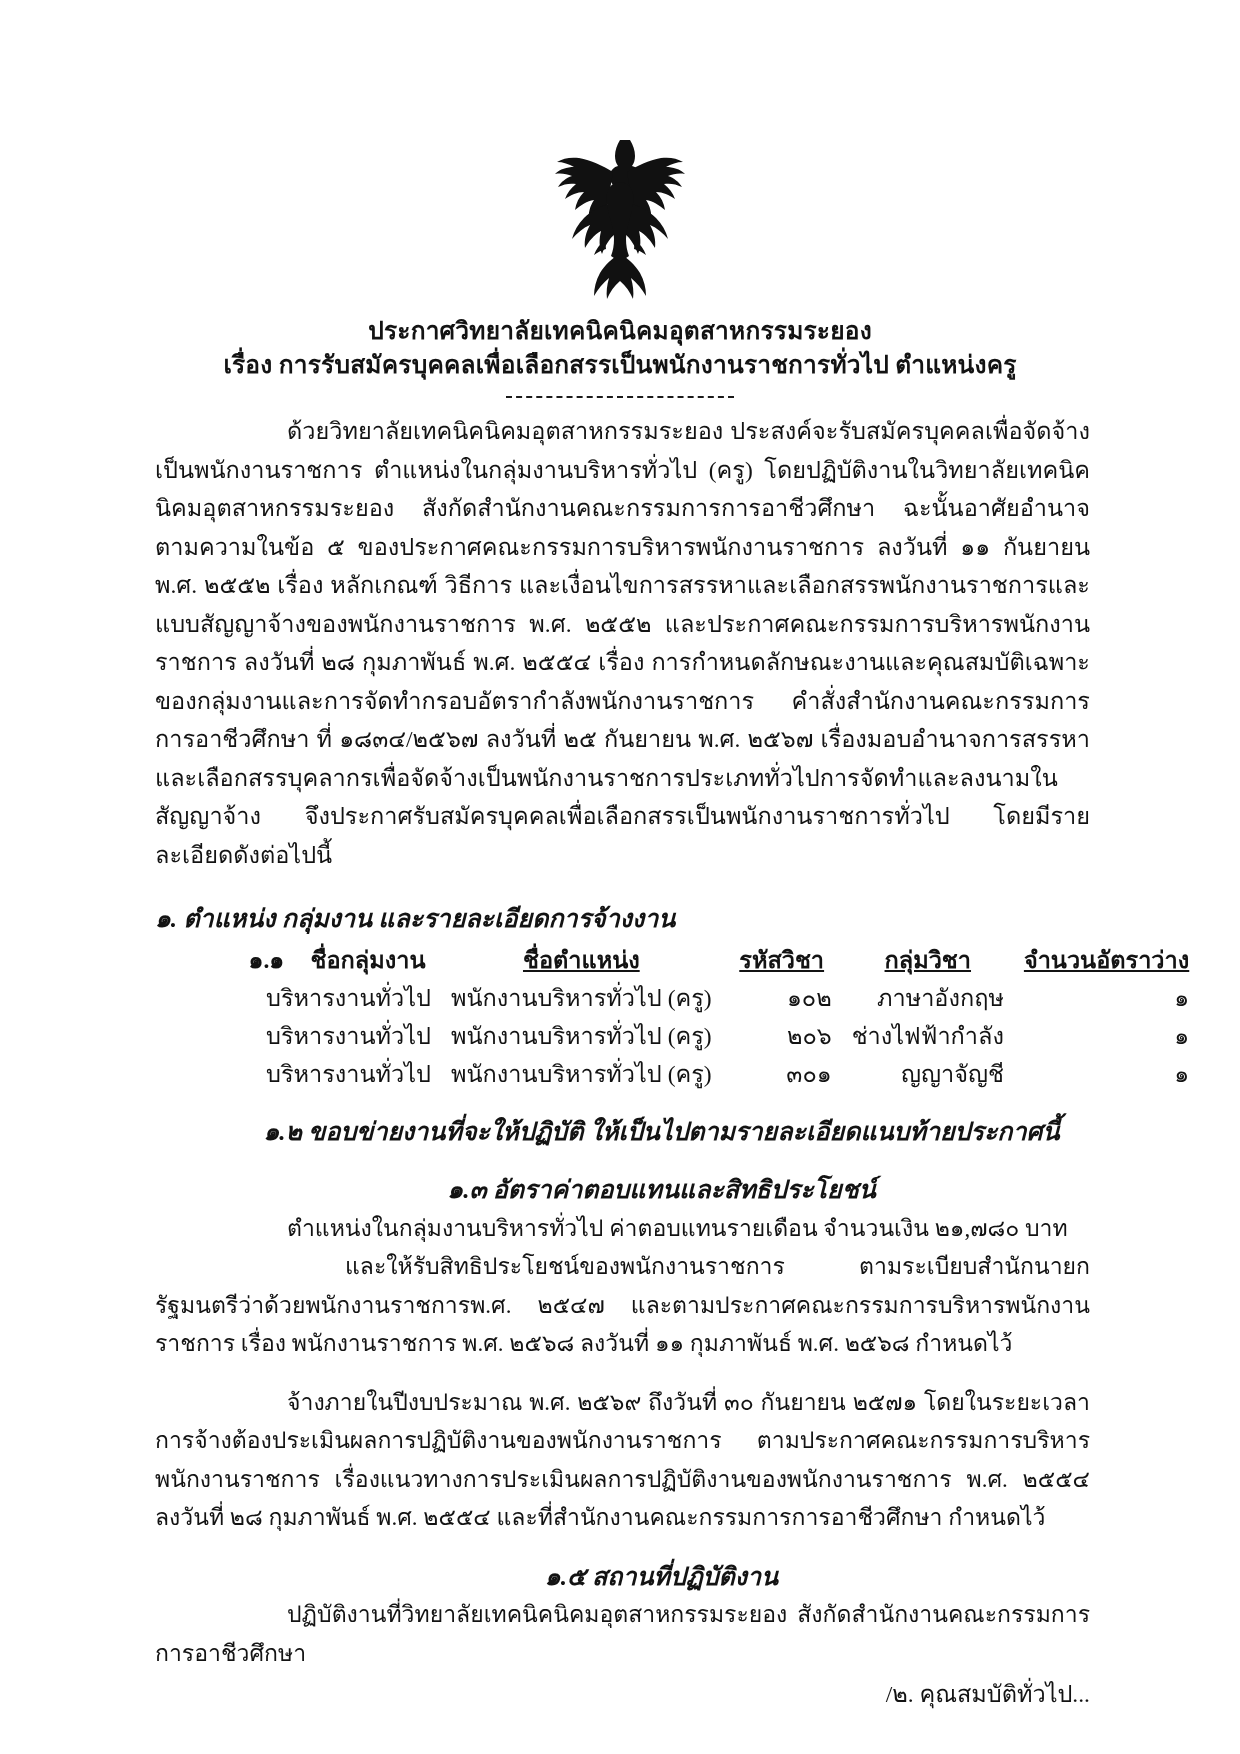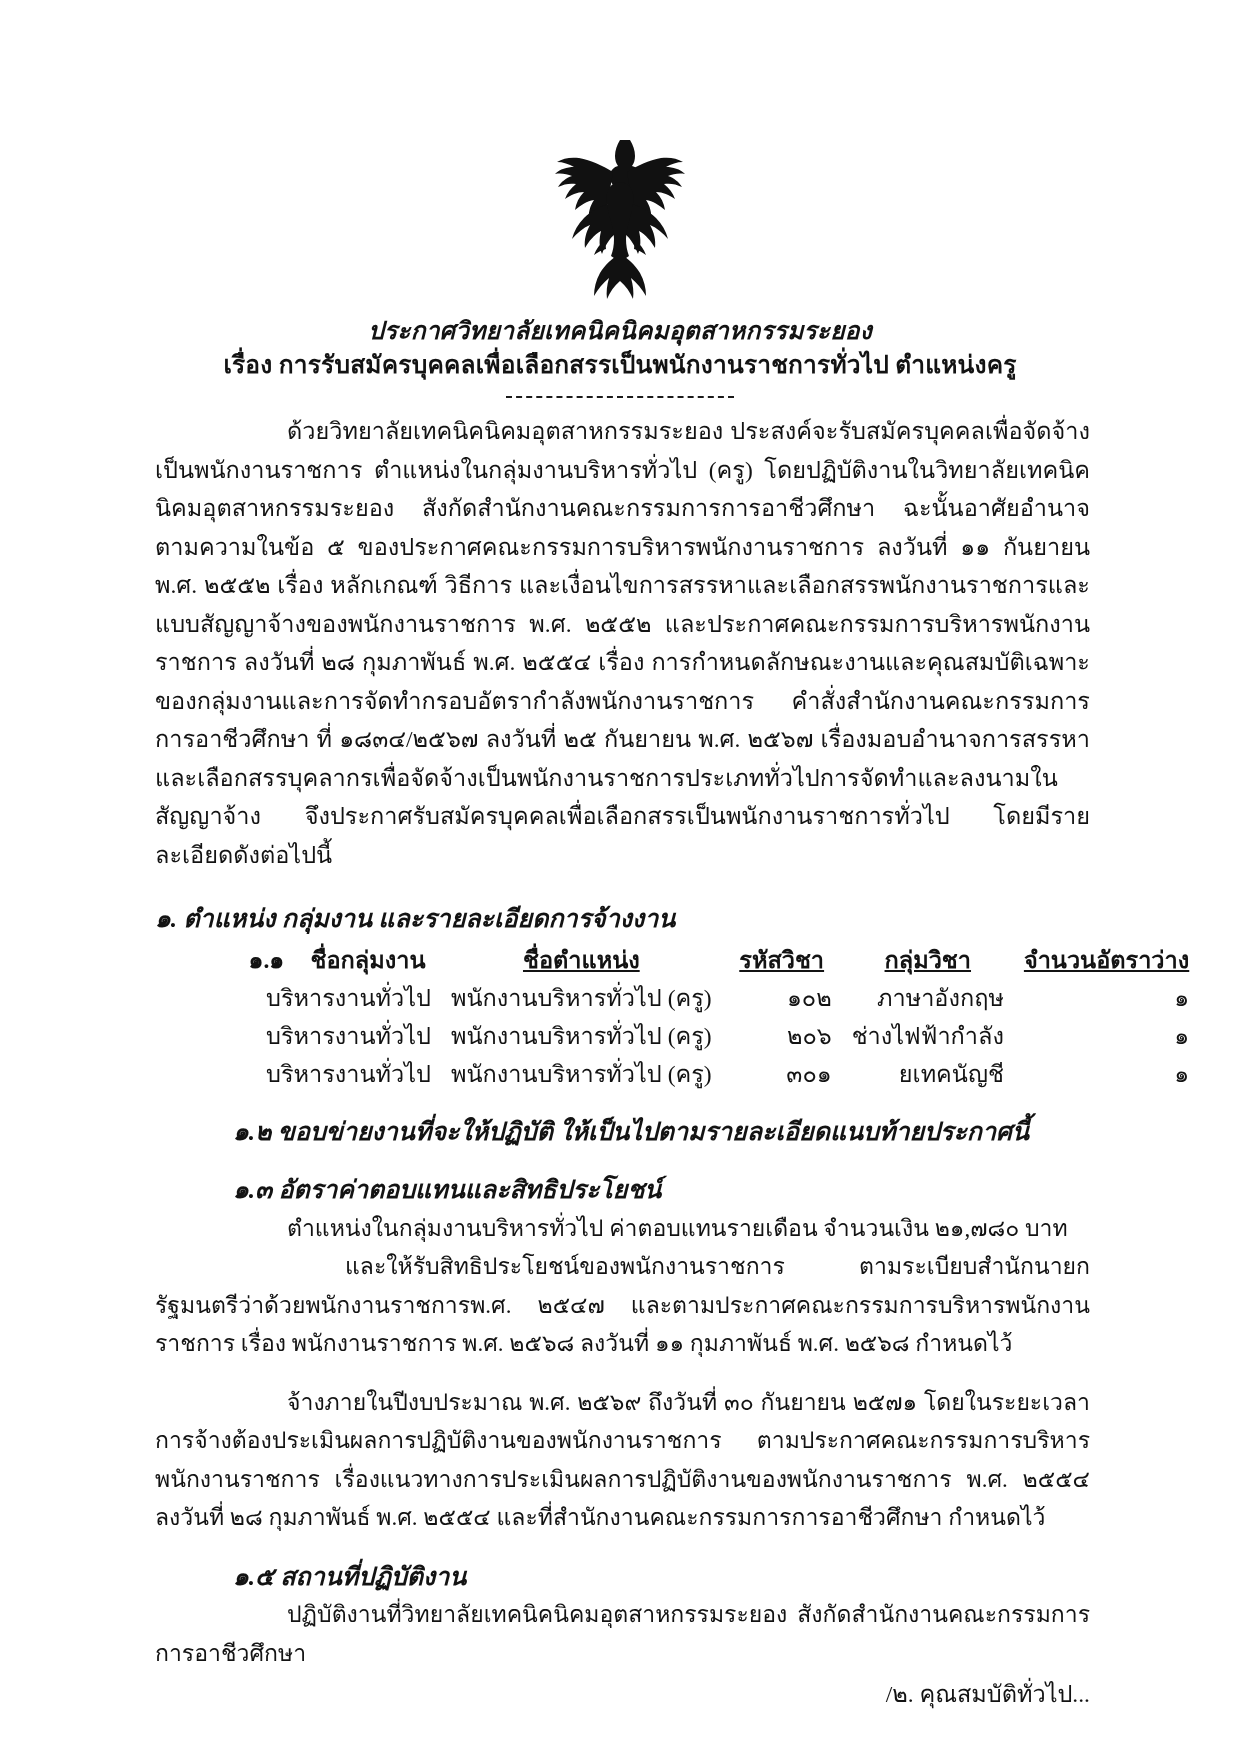--- a/index.html
+++ b/index.html
@@ -36,21 +36,20 @@
   }
 
   
   .doc-heading {
     text-align: center;
     font-size: 24.5px;
     line-height: 34px;
     font-weight: 700;
     margin-top: 14px;
     letter-spacing: .2px;
-    font-style: italic;
   }
   .doc-subheading {
     text-align: center;
     font-size: 24.5px;
     line-height: 34px;
     font-weight: 700;
     letter-spacing: .2px;
   }
   .rule-wrap {
     display: flex;
@@ -81,21 +80,21 @@
   .sec-gap-lg { margin-top: 26px; }
   .sec-gap-md { margin-top: 20px; }
 
   .sec-title {
     font-size: 25px;
     line-height: 38.5px;
     font-weight: 700;
     font-style: italic;
   }
   .sec-title.lvl1 { padding-left: 0; }
-  .sec-title.lvl2 { padding-left: 78px; }
+  .sec-title.lvl2 { padding-left: 78px; text-align: center; }
 
   .sub-para {
     font-size: 23px;
     line-height: 38.5px;
     margin: 0;
     text-align: justify;
     text-indent: 132px;
   }
   .sub-para.indent-lg { text-indent: 190px; }
 
@@ -234,21 +233,21 @@
             <td class="col-group">บริหารงานทั่วไป</td>
             <td class="col-title">พนักงานบริหารทั่วไป (ครู)</td>
             <td class="col-code">๒๐๖</td>
             <td class="col-subject">ช่างไฟฟ้ากำลัง</td>
             <td class="col-count">๑</td>
           </tr>
           <tr>
             <td class="col-group">บริหารงานทั่วไป</td>
             <td class="col-title">พนักงานบริหารทั่วไป (ครู)</td>
             <td class="col-code">๓๐๑</td>
-            <td class="col-subject">ยเทคนัญชี</td>
+            <td class="col-subject">ญญาจัญชี</td>
             <td class="col-count">๑</td>
           </tr>
         </tbody>
       </table>
 
       <div class="sec-gap-md">
         <div class="sec-title lvl2">
           <span>๑.๒</span>
           <span>ขอบข่ายงานที่จะให้ปฏิบัติ ให้เป็นไปตามรายละเอียดแนบท้ายประกาศนี้</span>
         </div>

